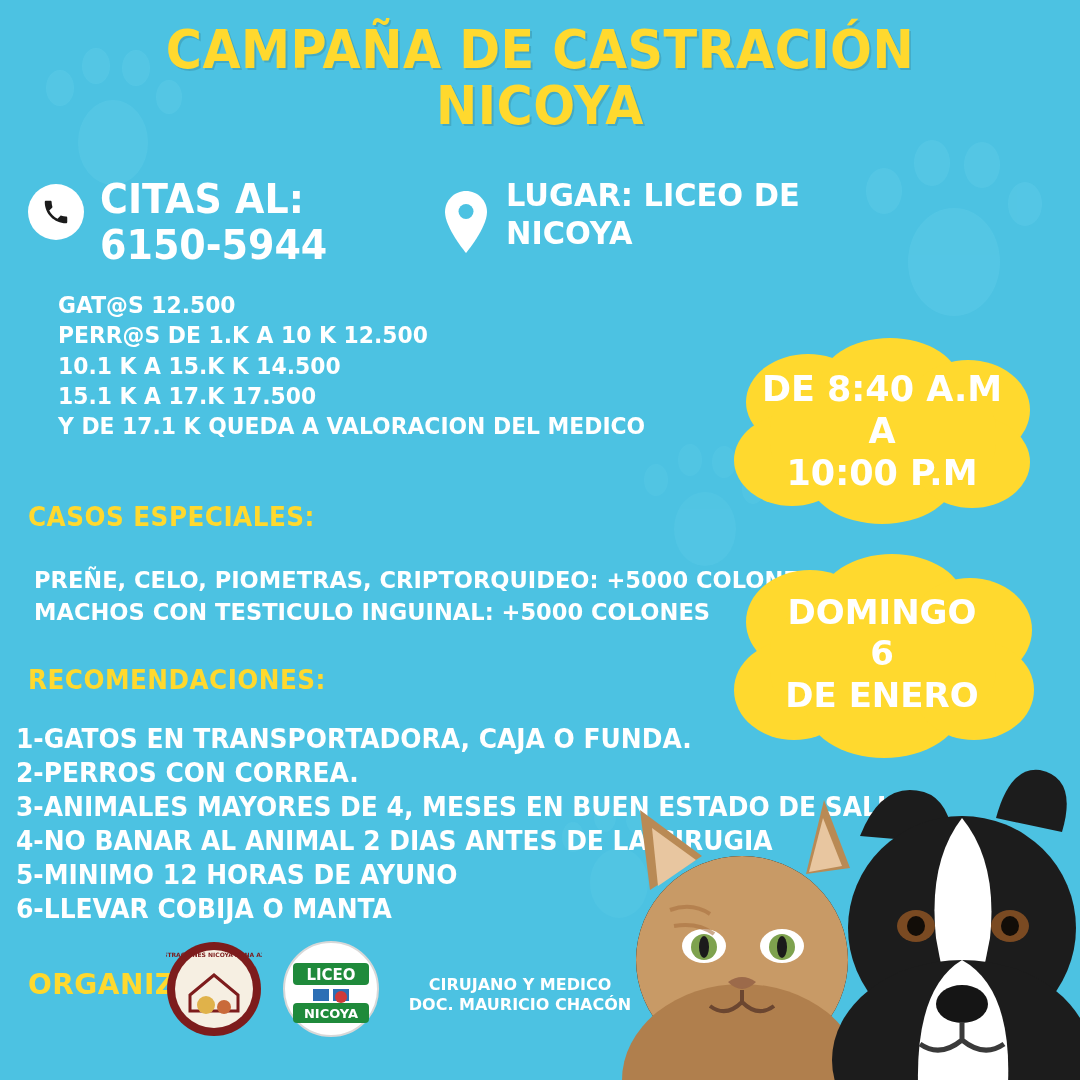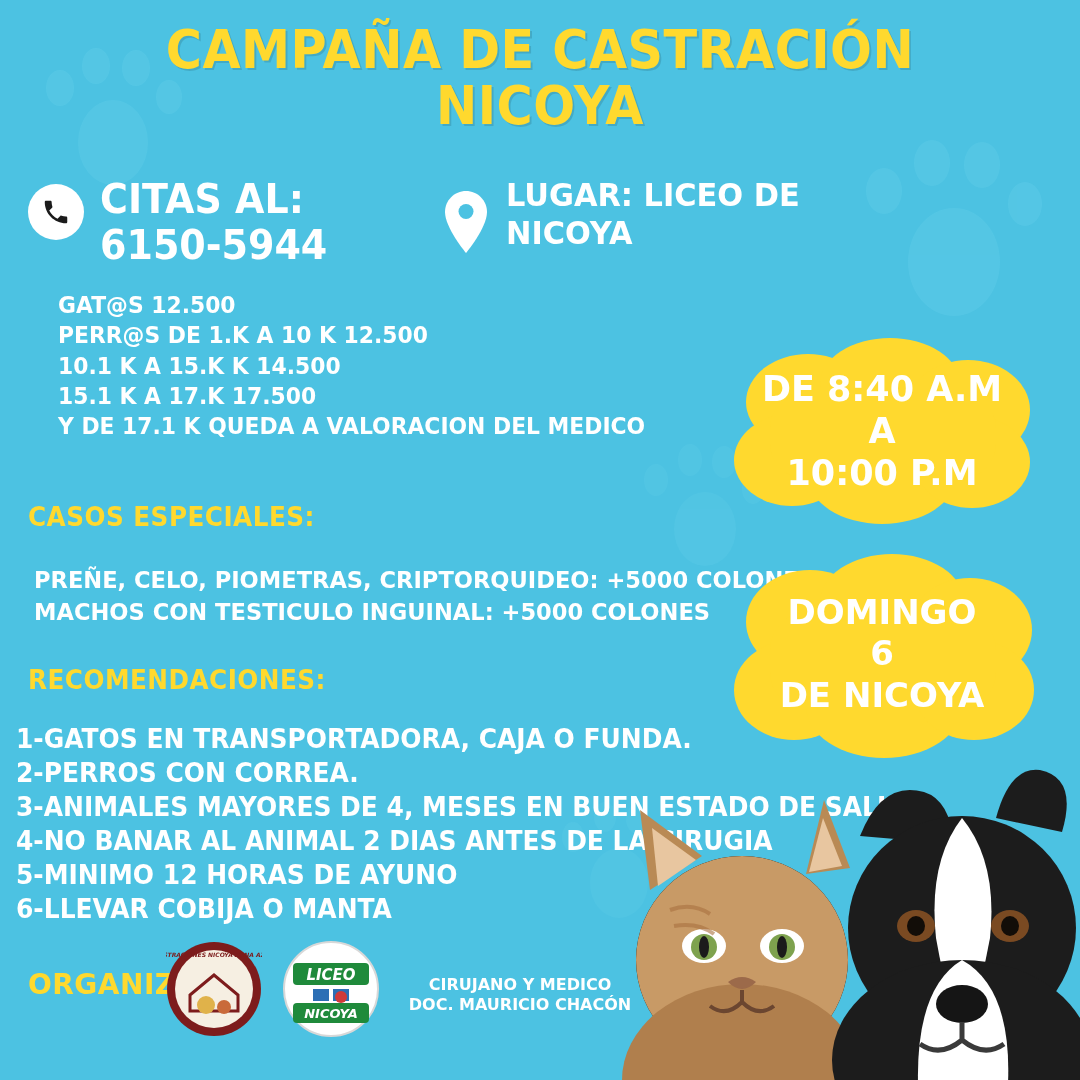--- a/index.html
+++ b/index.html
@@ -207,21 +207,20 @@
     color: #ffd92e;
     font-family: "DejaVu Sans", sans-serif;
     font-weight: bold;
     font-size: 28px;
     letter-spacing: 0.5px;
     z-index: 5;
   }
   .logo {
     position: absolute;
     z-index: 5;
-    font-style: italic;
   }
   #logo-castraciones { top: 941px; left: 166px; width: 96px; height: 96px; }
   #logo-liceo        { top: 941px; left: 283px; width: 96px; height: 96px; }
 
   .doctor {
     position: absolute;
     top: 975px;
     left: 400px;
     width: 240px;
     text-align: center;
@@ -355,21 +354,21 @@
         <ellipse cx="170" cy="54" rx="72" ry="48"></ellipse>
         <ellipse cx="248" cy="82" rx="62" ry="52"></ellipse>
         <ellipse cx="72" cy="142" rx="60" ry="50"></ellipse>
         <ellipse cx="162" cy="158" rx="78" ry="52"></ellipse>
         <ellipse cx="252" cy="142" rx="60" ry="50"></ellipse>
         <rect x="48" y="64" width="226" height="98" rx="38"></rect>
       </g>
     </svg>
     <div class="cloud-line">DOMINGO</div>
     <div class="cloud-line">6</div>
-    <div class="cloud-line">DE  NICOYA</div>
+    <div class="cloud-line">DE  ENERO</div>
   </div>
 
   <div id="animals">
     <svg width="470" height="420" viewBox="0 0 470 420" aria-hidden="true">
 
       <g>
         <path d="M40 230 L30 150 L92 196 Z" fill="#b98a55"></path>
         <path d="M48 226 L42 168 L86 200 Z" fill="#e8c6a0"></path>
         <path d="M196 214 L214 140 L240 208 Z" fill="#b98a55"></path>
         <path d="M199 212 L213 158 L232 206 Z" fill="#e8c6a0"></path>

